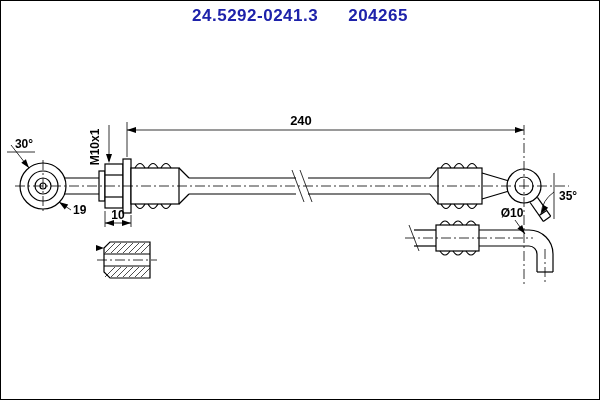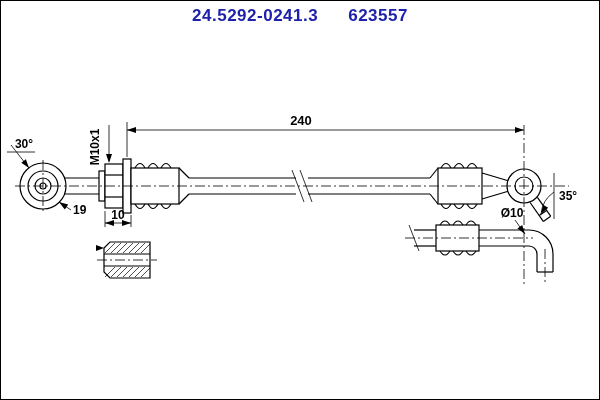--- a/index.html
+++ b/index.html
@@ -23,21 +23,21 @@
   .dimtext{font-family:"Liberation Sans",sans-serif;font-size:12px;font-weight:bold;fill:#000;}
   .dimtext-lg{font-family:"Liberation Sans",sans-serif;font-size:13px;font-weight:bold;fill:#000;}
 </style>
 </head>
 <body>
 
 <div id="canvas">
 
   <div id="header">
     <span>24.5292-0241.3</span>
-    <span>623557</span>
+    <span>204265</span>
   </div>
 
   <svg width="600" height="400" viewBox="0 0 600 400">
 
     <g>
       <circle class="fillwhite" cx="42" cy="185" r="23"></circle>
       <circle class="outline" cx="42" cy="185" r="15"></circle>
       <circle class="outline" cx="42" cy="185" r="8"></circle>
       <circle class="outline" cx="42" cy="185" r="3"></circle>
       <line class="outline" x1="63" y1="177" x2="98" y2="177"></line>

